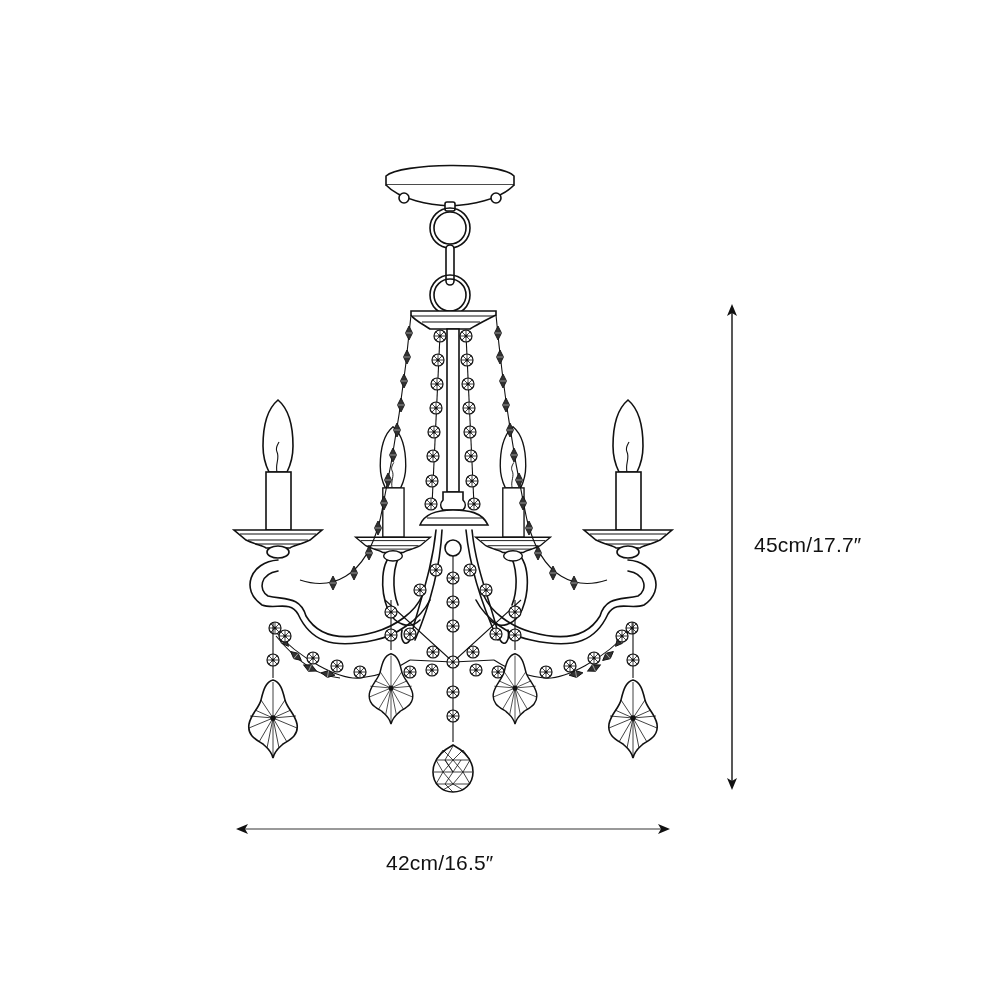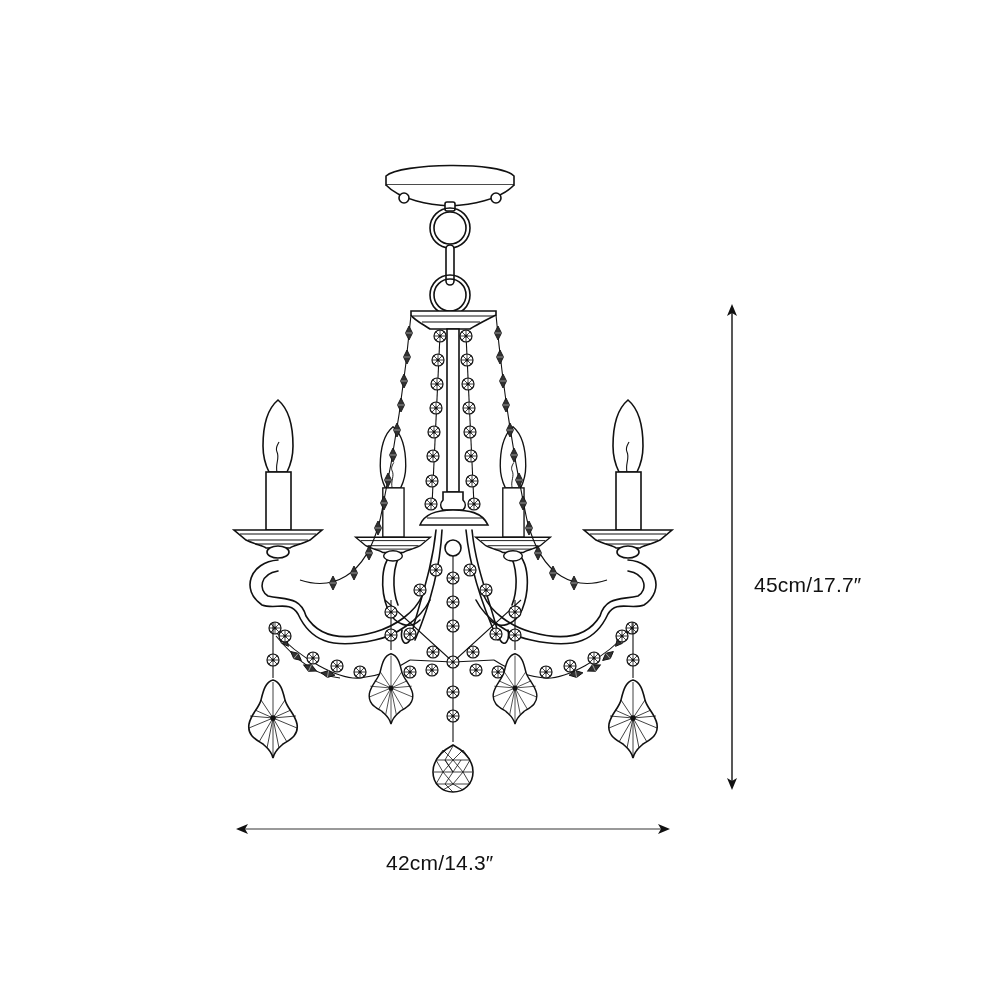--- a/index.html
+++ b/index.html
@@ -1,20 +1,20 @@
 <!DOCTYPE html>
 <html><head>
   <meta charset="utf-8">
   <style>
     html, body { margin: 0; padding: 0; background: #ffffff; }
     body { width: 1000px; height: 1000px; position: relative; overflow: hidden;
            font-family: "Liberation Sans", "DejaVu Sans", sans-serif; color: #111; }
     #drawing { position: absolute; left: 0; top: 0; width: 1000px; height: 1000px; }
     .dim-label { position: absolute; font-size: 21px; font-weight: 300; letter-spacing: 0.2px; color: #111; white-space: nowrap; }
-    #height-label { left: 754px; top: 533px; margin-top: 40px; }
+    #height-label { left: 754px; top: 533px; }
     #width-label { left: 386px; top: 851px; }
     .ln { fill: none; stroke: #111; stroke-width: 1.6; stroke-linecap: round; stroke-linejoin: round; }
     .thin { fill: none; stroke: #111; stroke-width: 1.1; }
     .wf { fill: #fff; stroke: #111; stroke-width: 1.6; }
   </style>
 </head>
 <body>
 
 <svg id="drawing" viewBox="0 0 1000 1000" xmlns="http://www.w3.org/2000/svg">
   <defs>
@@ -247,13 +247,13 @@
     <path d="M732 790 L727 778 L732 781 L737 778 Z" fill="#111"></path>
   </g>
   <g>
     <line x1="244" y1="829" x2="662" y2="829" stroke="#777" stroke-width="1.6"></line>
     <path d="M236 829 L248 824 L245 829 L248 834 Z" fill="#111"></path>
     <path d="M670 829 L658 824 L661 829 L658 834 Z" fill="#111"></path>
   </g>
 </svg>
 
 <div id="height-label" class="dim-label">45cm/17.7″</div>
-<div id="width-label" class="dim-label">42cm/14.3″</div>
+<div id="width-label" class="dim-label">42cm/16.5″</div>
 
 </body></html>

